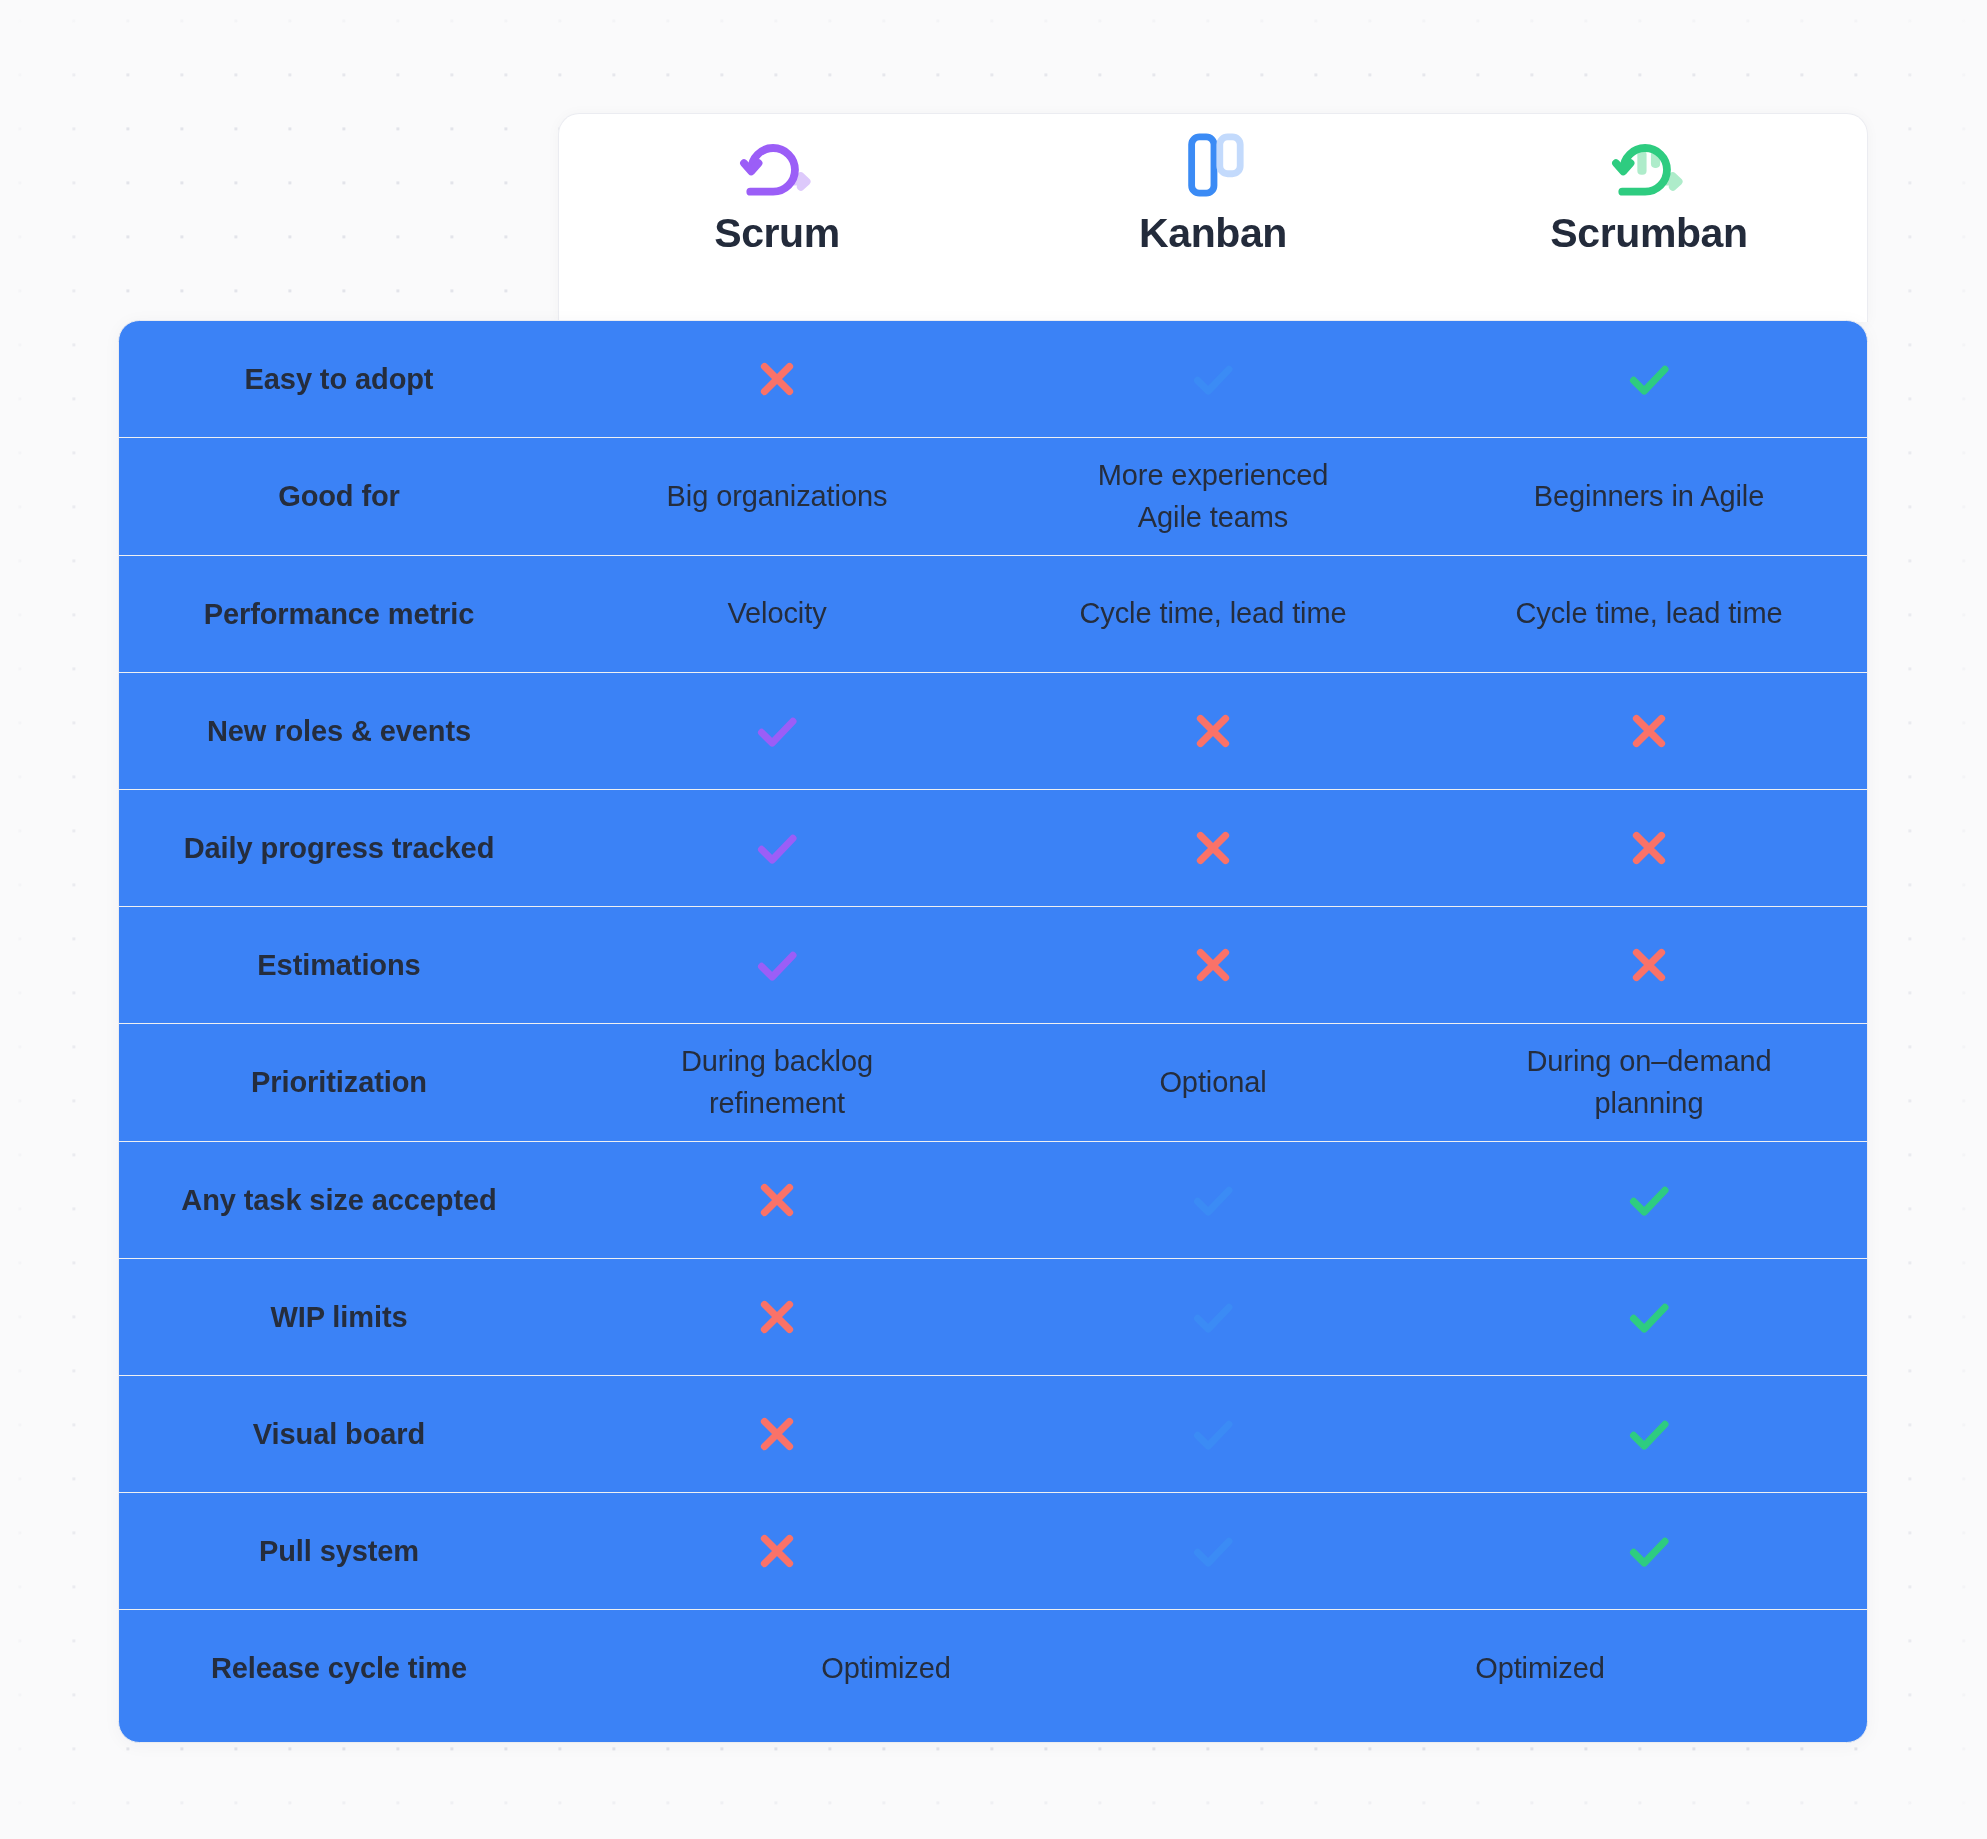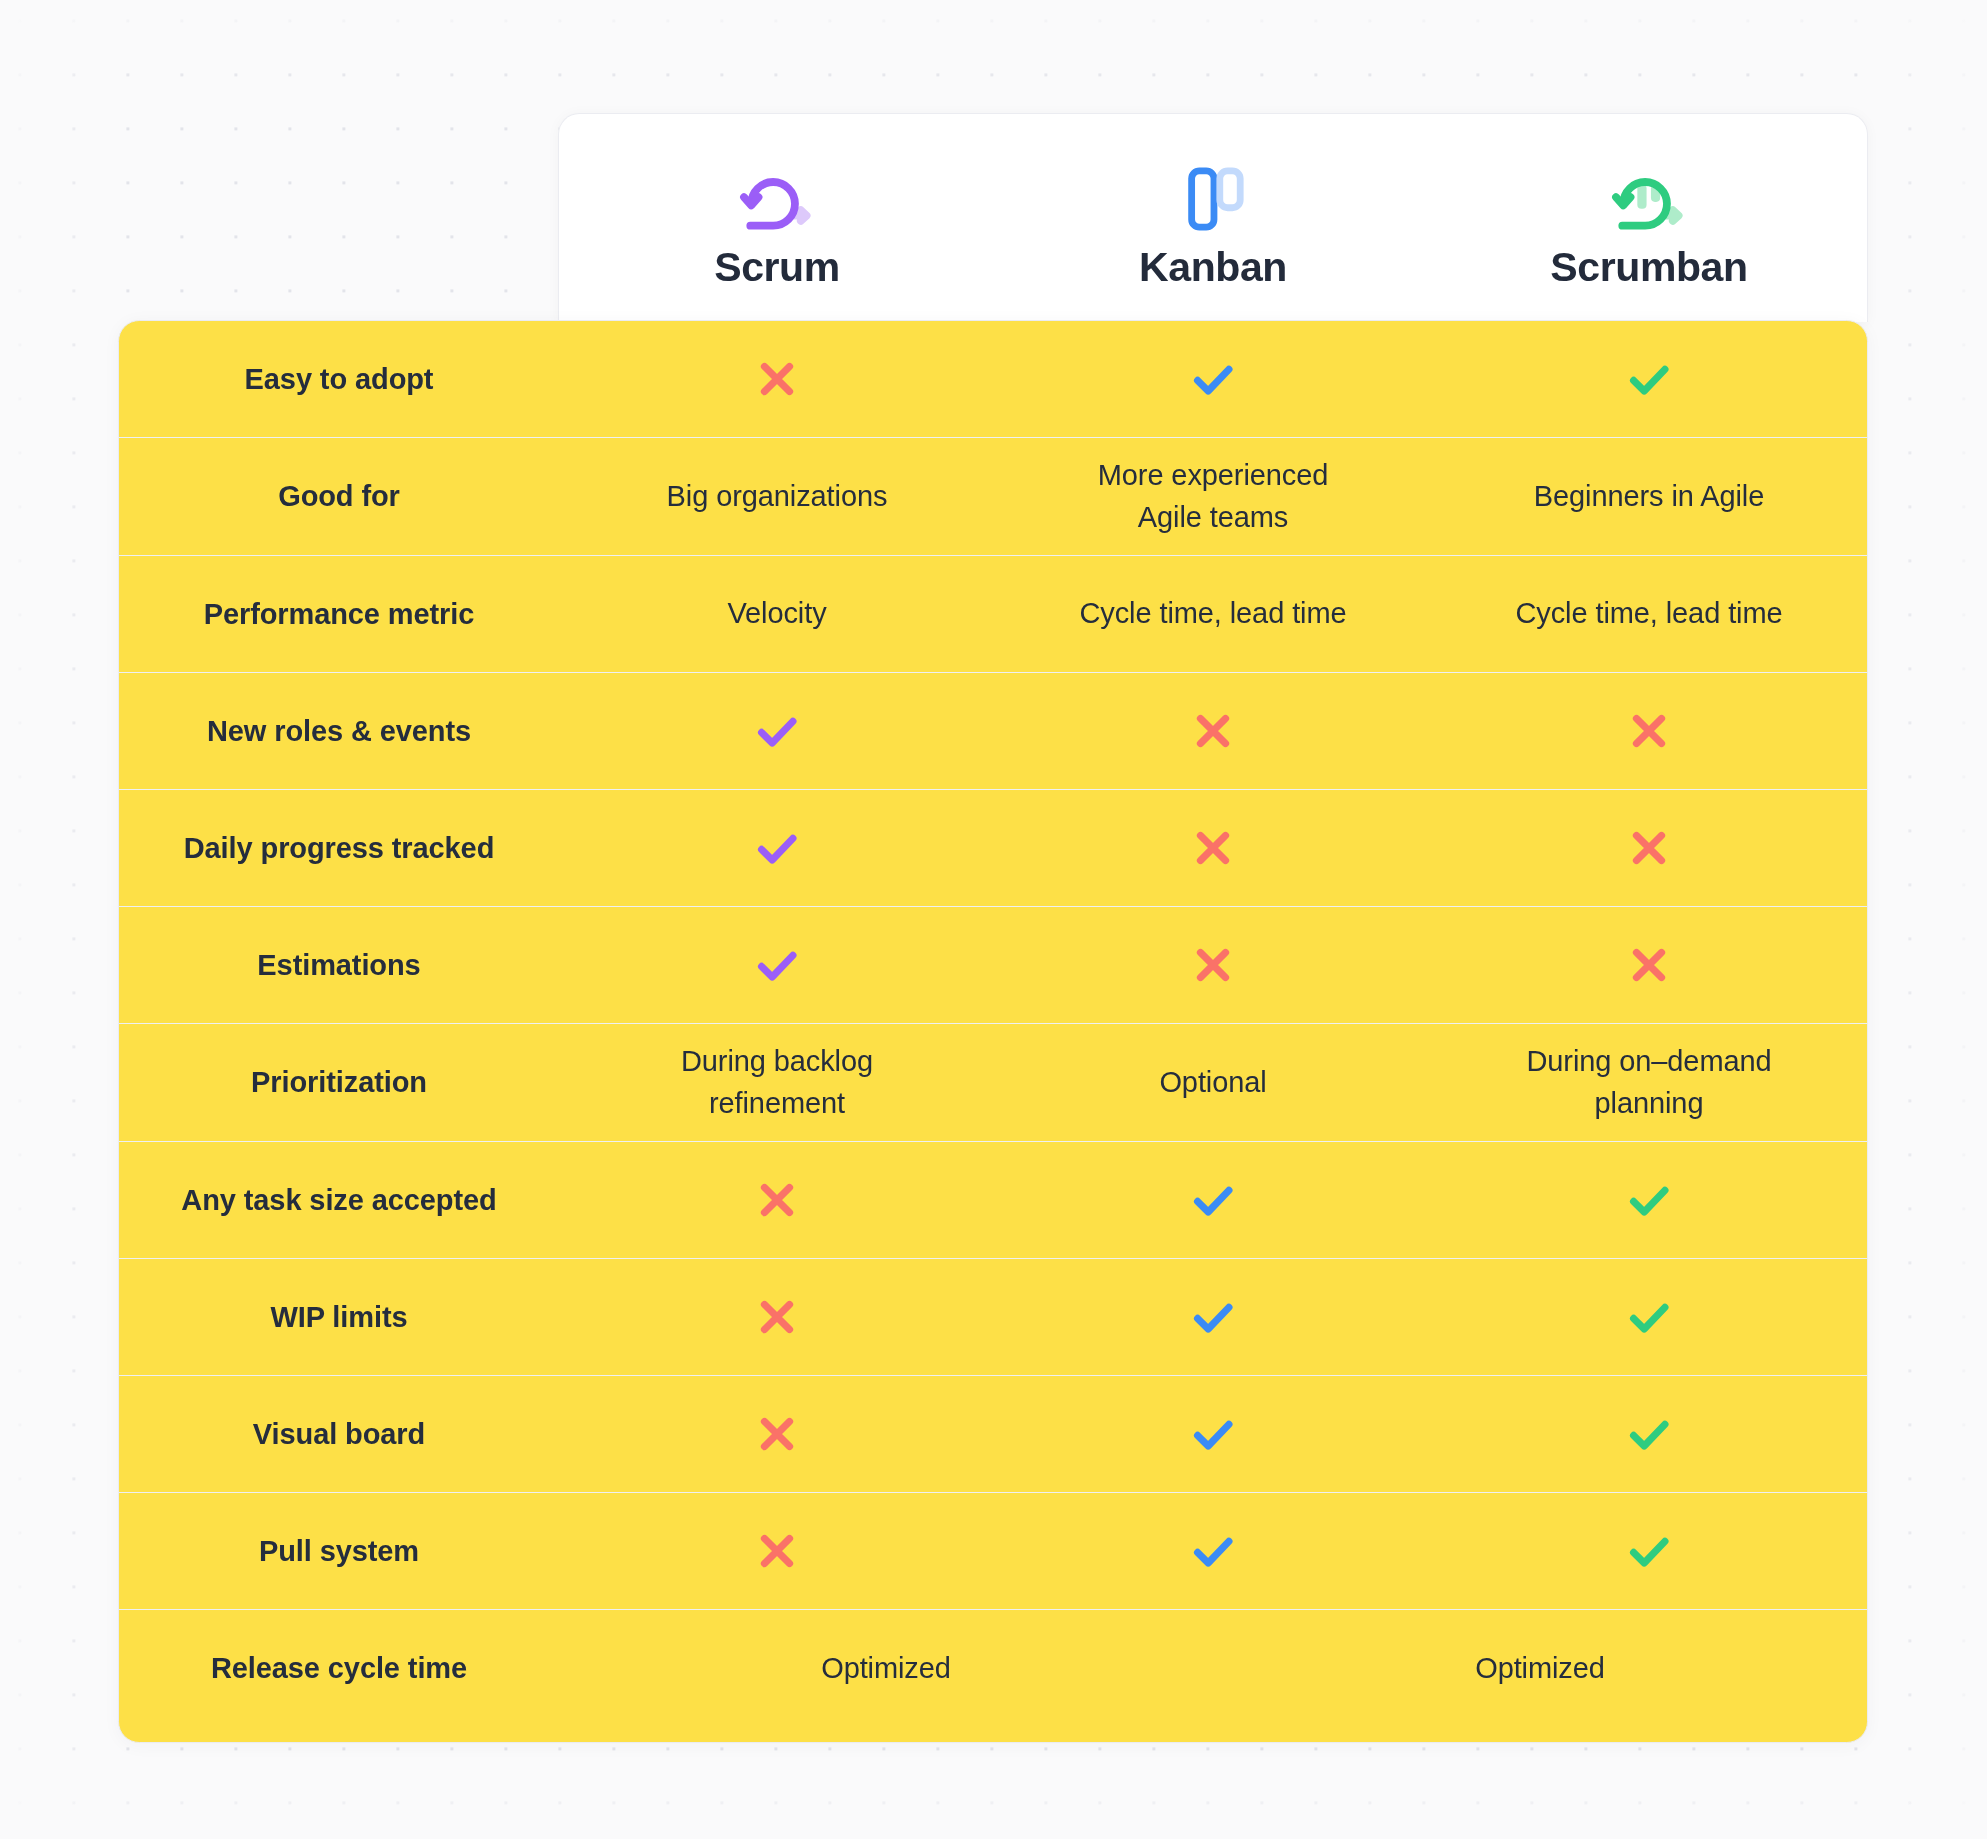--- a/index.html
+++ b/index.html
@@ -42,21 +42,21 @@
     left: 558px;
     top: 113px;
     width: 1310px;
     height: 209px;
     background: #ffffff;
     border: 1px solid #ebecf1;
     border-bottom: none;
     border-radius: 21.3px 21.3px 0 0;
     box-shadow: 0 1.9px 13.6px rgba(40,45,70,0.035);
     display: flex;
-    align-items: center;
+    align-items: flex-start;
   }
   .header-col {
     flex: 1 1 0;
     display: flex;
     flex-direction: column;
     align-items: center;
     padding-top: 21.3px;
   }
   .header-icon {
     height: 60px;
@@ -73,21 +73,21 @@
     line-height: 1;
   }
 
   
   #table-card {
     position: absolute;
     left: 118px;
     top: 320px;
     width: 1750px;
     height: 1423px;
-    background: #fde047;
+    background: #3b82f6;
     border: 1px solid #ebecf1;
     border-radius: 21.3px;
     box-shadow: 0 2.9px 17.5px rgba(40,45,70,0.04);
     overflow: hidden;
   }
 
   .t-row {
     display: flex;
     align-items: stretch;
     border-bottom: 1px solid #eef0f3;

